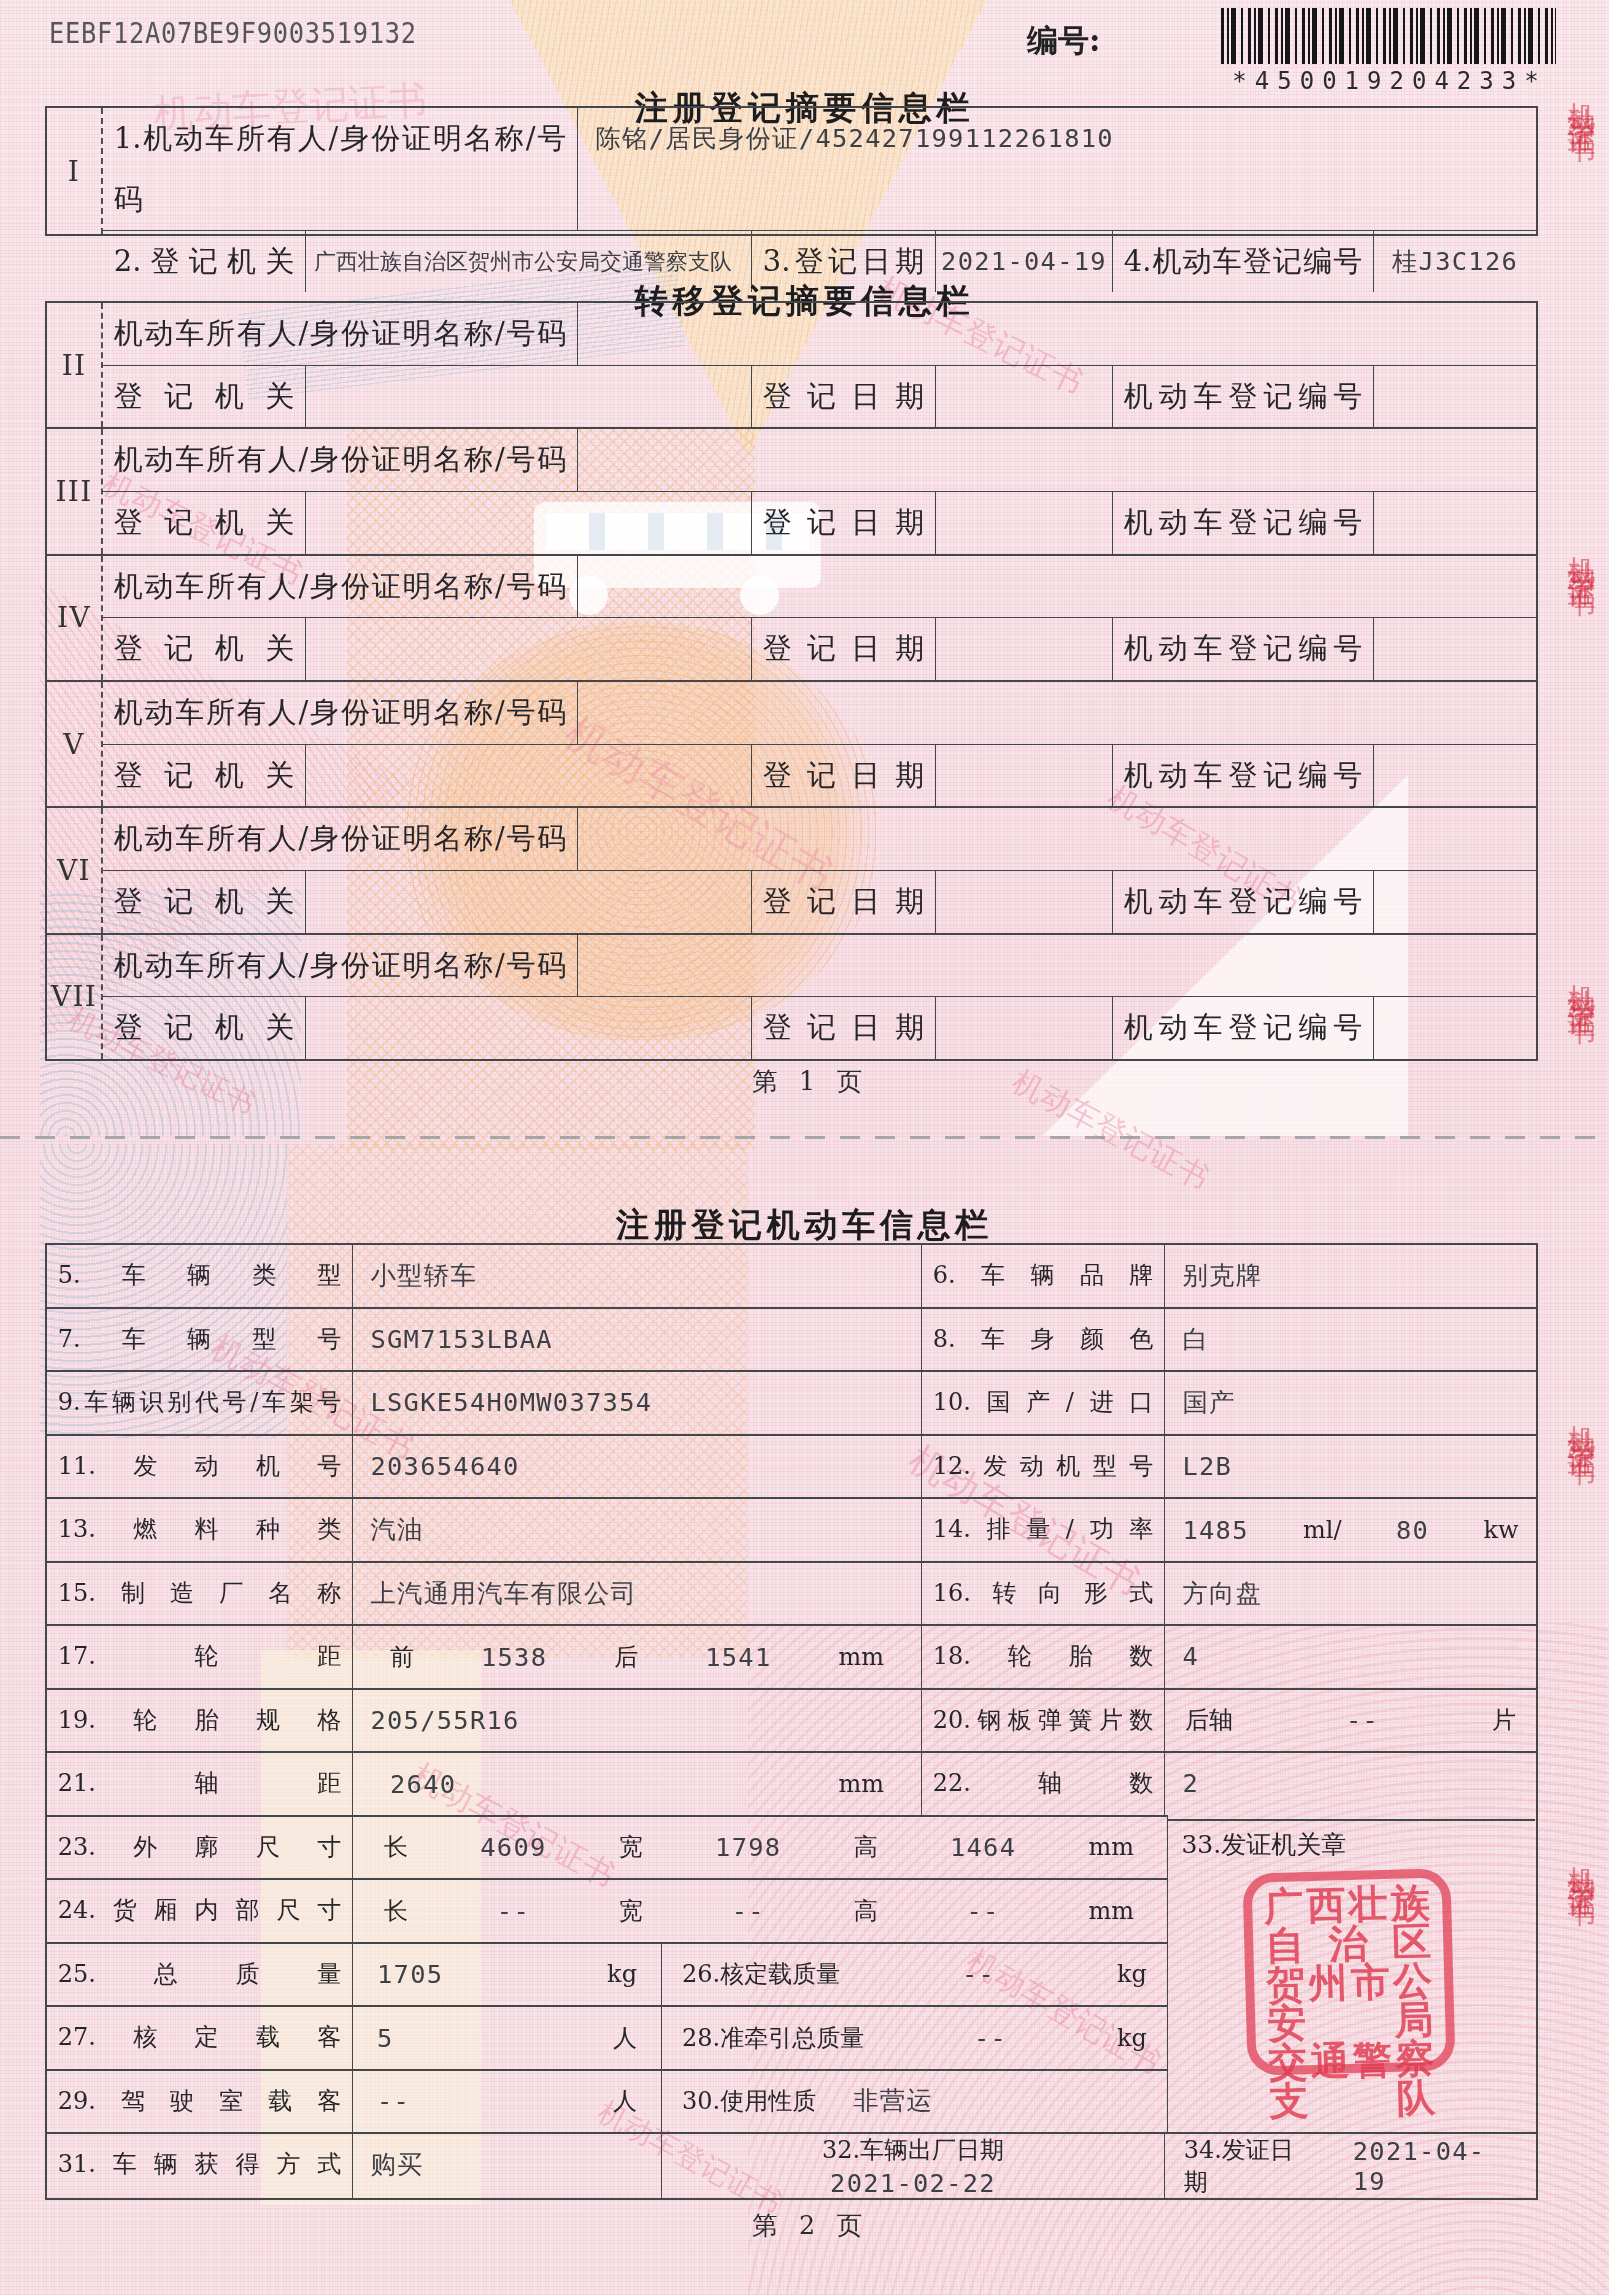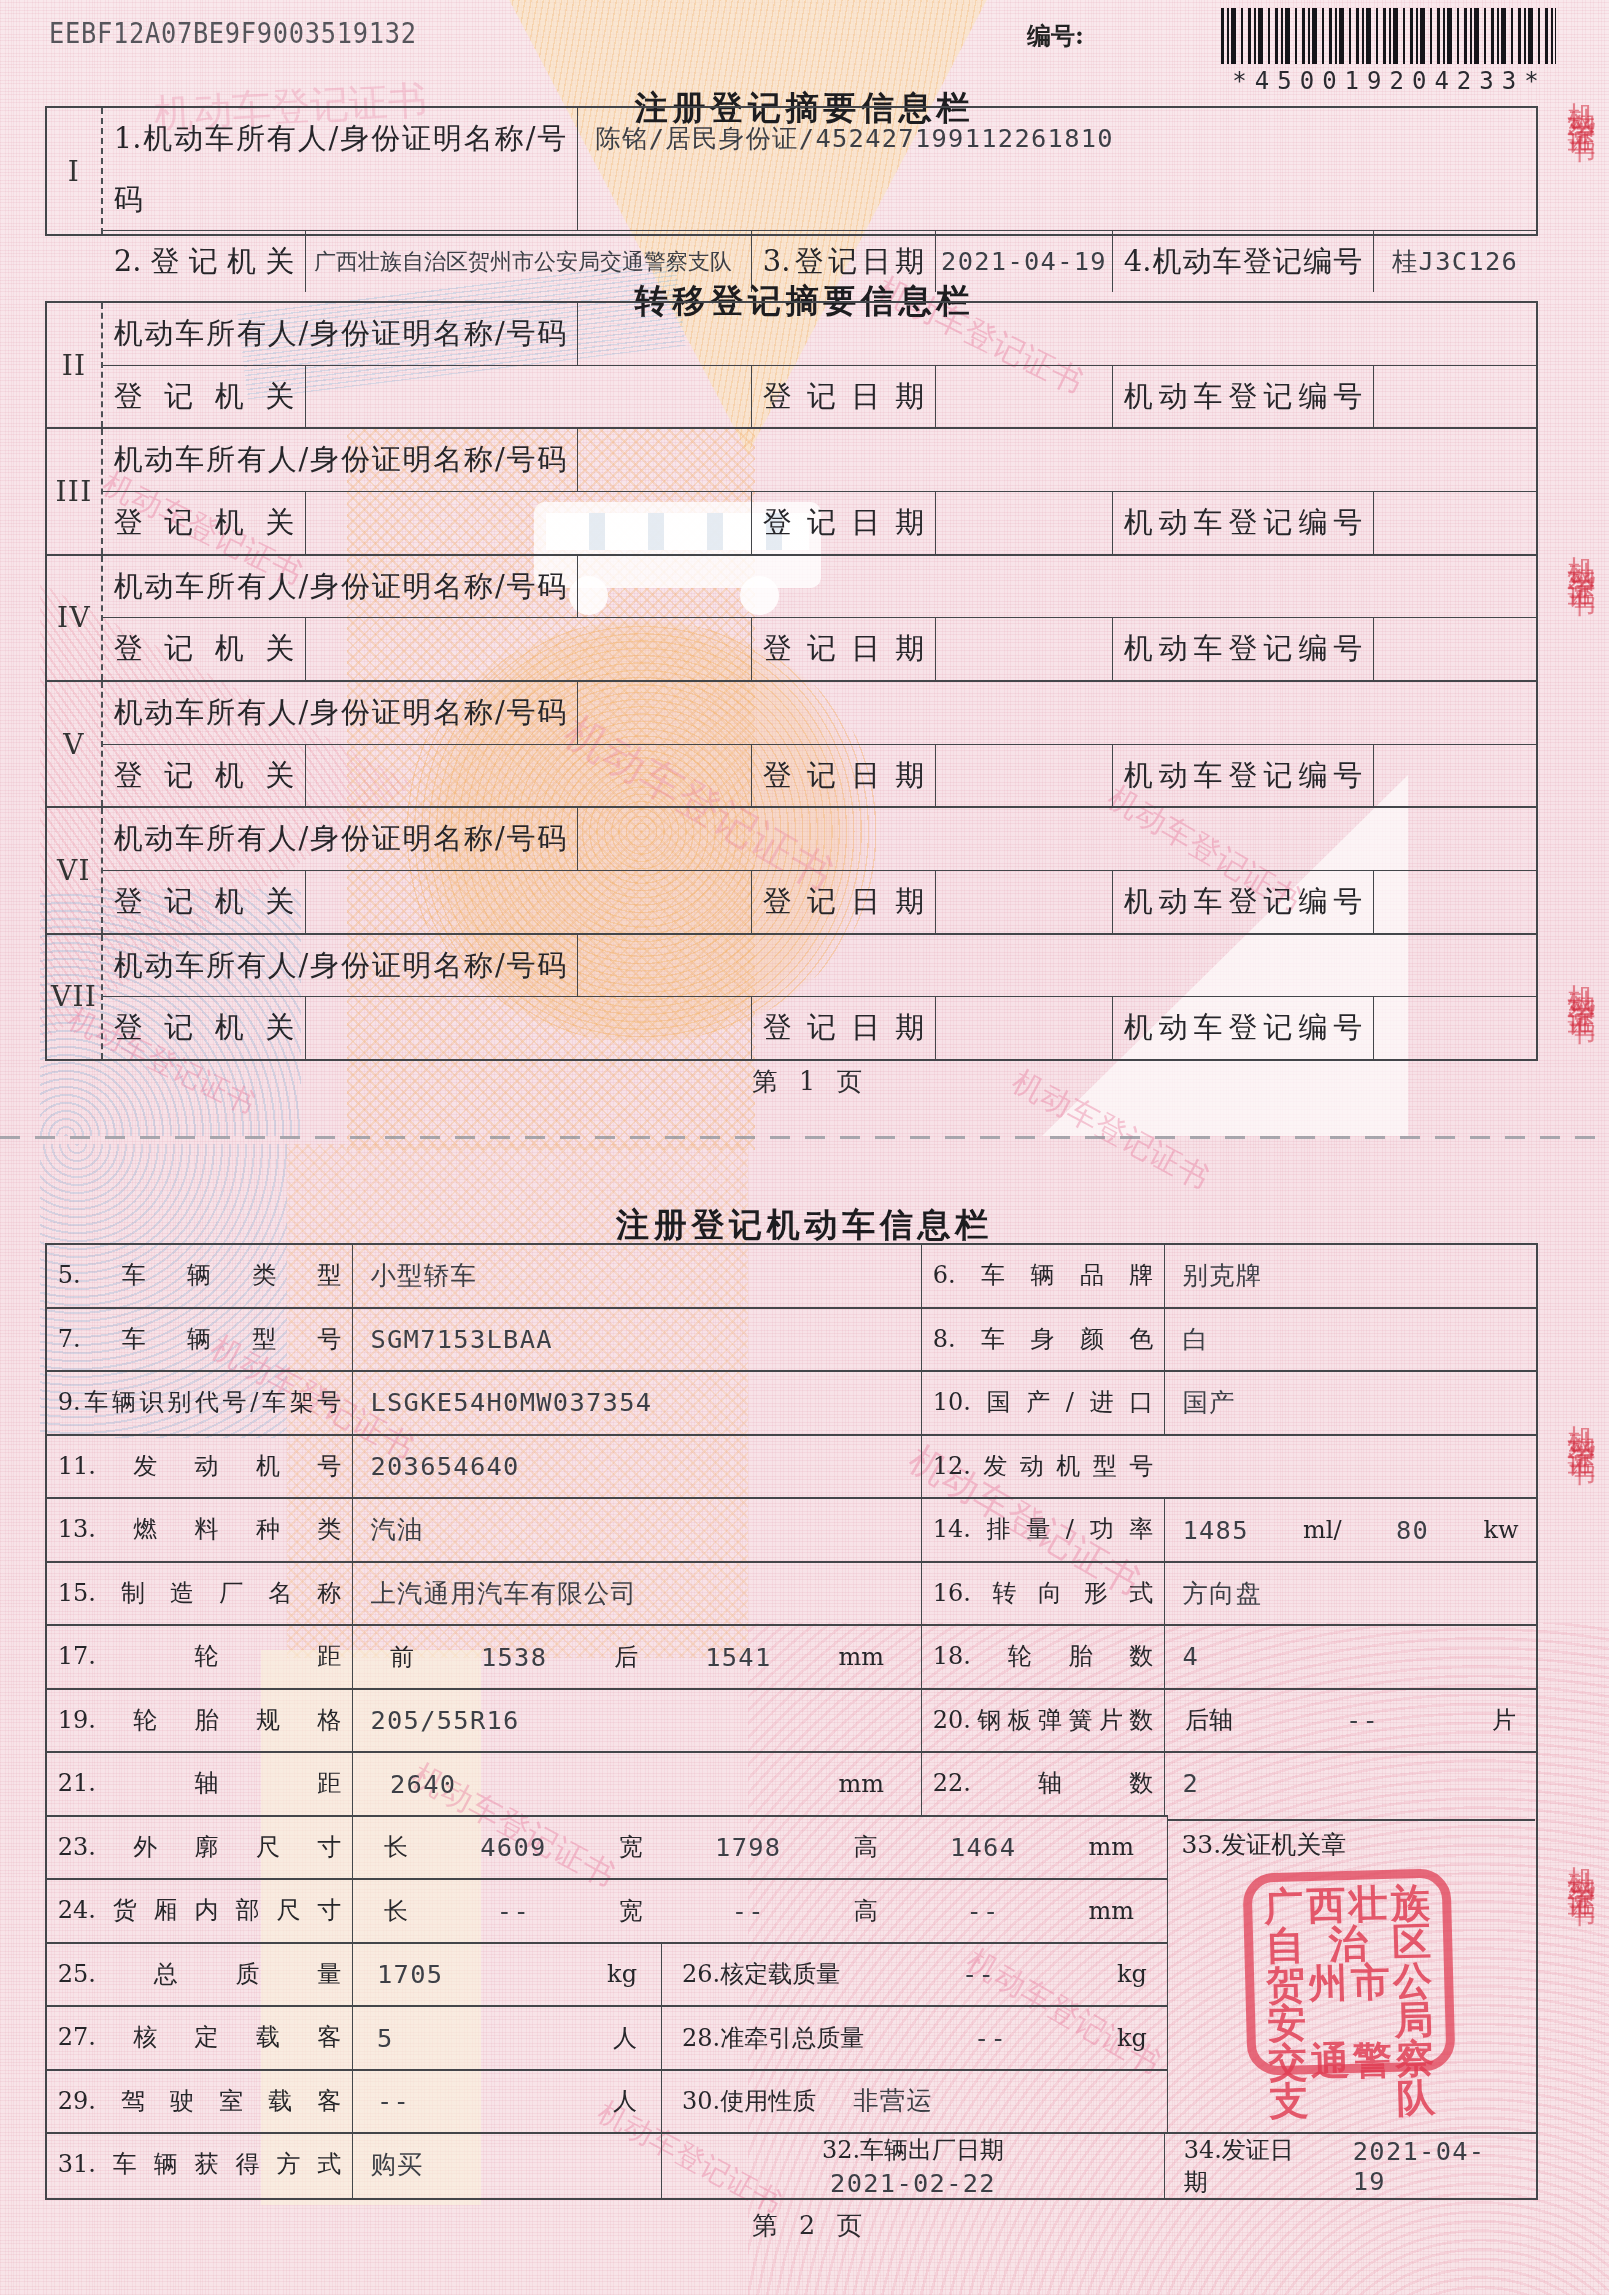--- a/index.html
+++ b/index.html
@@ -14,21 +14,21 @@
       repeating-linear-gradient(90deg, rgba(213,118,140,.09) 0 0.7px, transparent 0.7px 2.7px);}
   .bg{position:absolute;pointer-events:none;}
   .wm{position:absolute;pointer-events:none;white-space:nowrap;
       font-family:"DejaVu Serif","Liberation Serif",serif;}
   .wm-pink{color:rgba(231,116,153,.38);}
   .wm-red{color:rgba(211,47,65,.55);writing-mode:vertical-rl;letter-spacing:5.3px;}
 
   
   .serial{position:absolute;left:49px;top:16px;font-family:"DejaVu Sans Mono","Liberation Mono",monospace;
           font-size:25.4px;letter-spacing:0.7px;color:#55555b;transform:scaleY(1.12);transform-origin:left top;}
-  .no-label{position:absolute;left:1027px;top:20px;font-size:24px;font-weight:600;color:#222;text-align:right;}
+  .no-label{position:absolute;left:1027px;top:20px;font-size:31px;font-weight:600;color:#222;text-align:right;}
   .barcode{position:absolute;left:1221px;top:8px;width:335px;height:56px;
     background-image:repeating-linear-gradient(90deg,#15151a 0 2.7px,transparent 2.7px 6px,#15151a 6px 8px,
       transparent 8px 10px,#15151a 10px 14.7px,transparent 14.7px 20px,#15151a 20px 22px,transparent 22px 27px);}
   .barcode-text{position:absolute;left:1215px;top:67px;width:349px;text-align:center;
     font-family:"DejaVu Sans Mono","Liberation Mono",monospace;font-size:24px;letter-spacing:8px;color:#2a2a30;}
 
   .title{position:absolute;left:0;right:0;text-align:center;font-weight:700;color:#1d1d20;
          font-size:33px;letter-spacing:4.7px;}
   .t-summary{top:64px;}
   .t-transfer{top:257px;}
@@ -308,20 +308,21 @@
     <div class="p2row">
       <div class="cA lab">9.车辆识别代号/车架号</div>
       <div class="cB val">LSGKE54H0MW037354</div>
       <div class="cC lab">10.国产/进口</div>
       <div class="cD val">国产</div>
     </div>
     <div class="p2row">
       <div class="cA lab">11.发动机号</div>
       <div class="cB val">203654640</div>
       <div class="cC lab">12.发动机型号</div>
+      <div class="cD val">L2B</div>
     </div>
     <div class="p2row">
       <div class="cA lab">13.燃料种类</div>
       <div class="cB val">汽油</div>
       <div class="cC lab">14.排量/功率</div>
       <div class="cD flexcell" style="padding:0 17.4px;gap:37px;">
         <span class="vv">1485</span>
         <span class="u">ml/</span>
         <span class="vv">80</span>
         <span class="u">kw</span>

